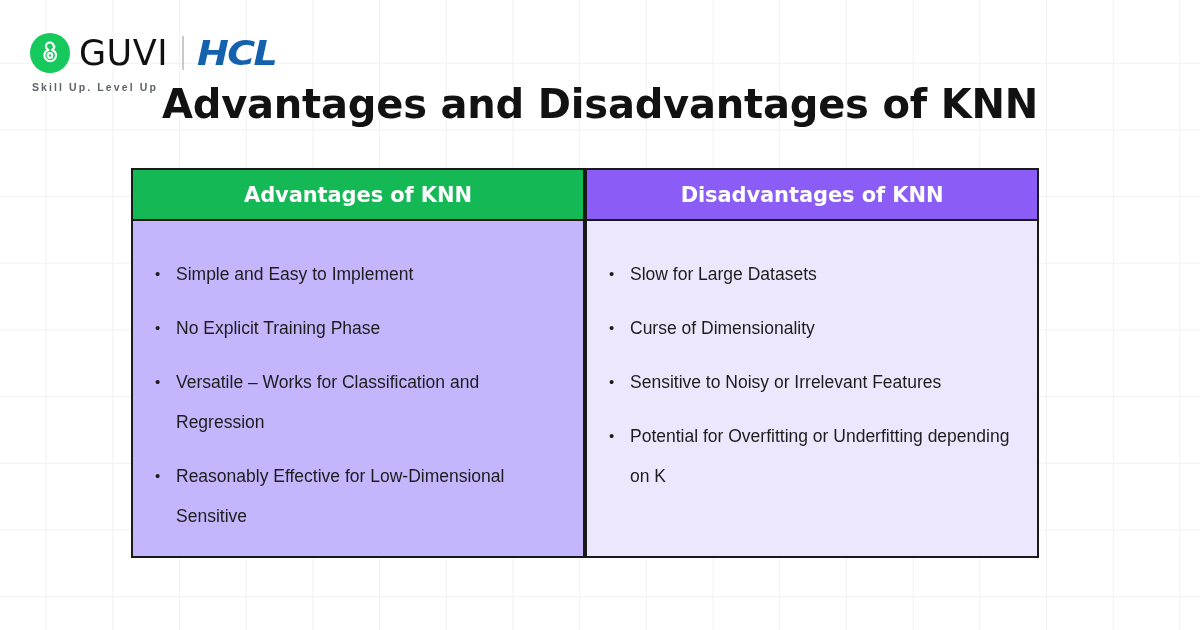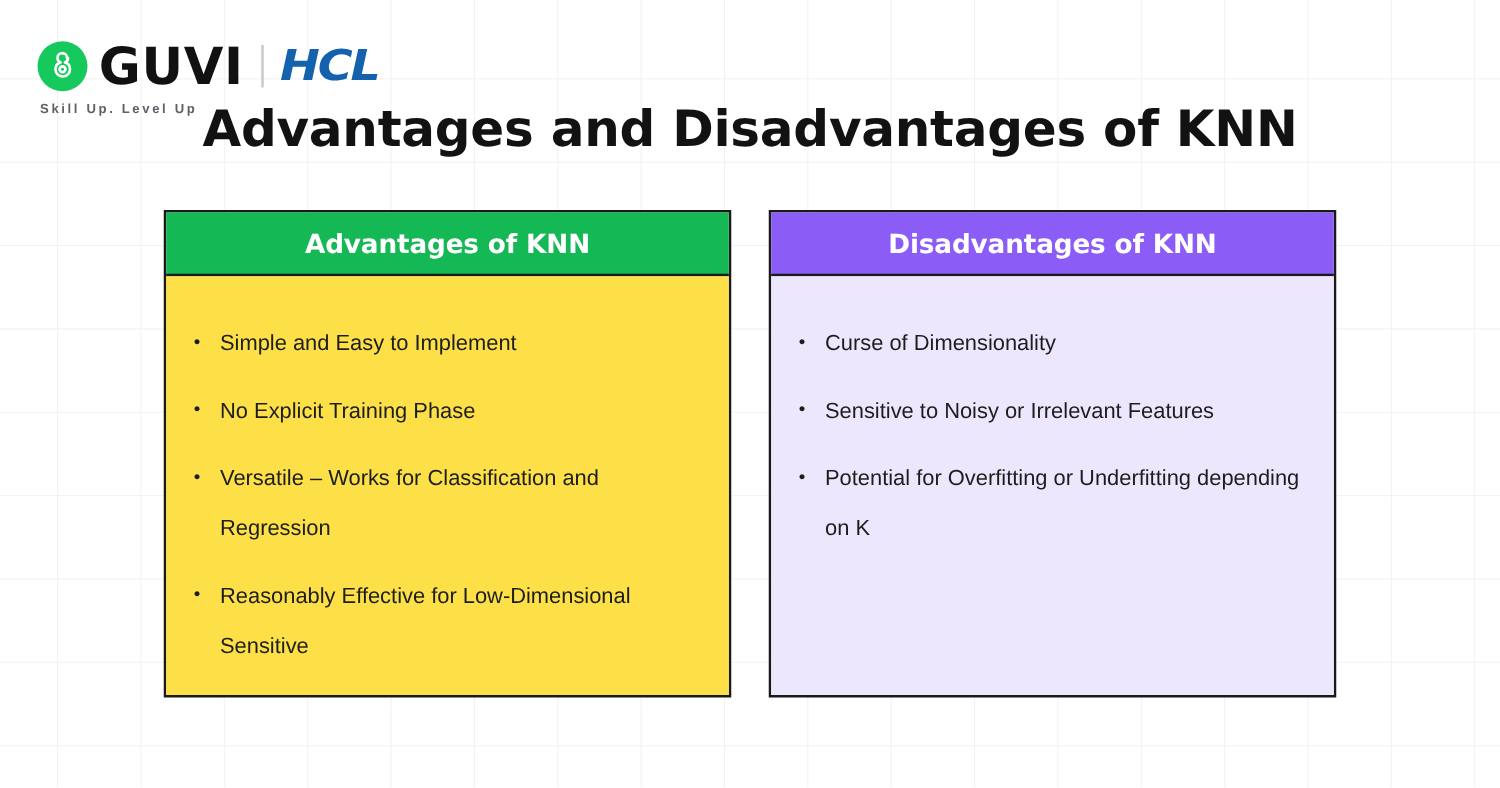--- a/index.html
+++ b/index.html
@@ -57,22 +57,22 @@
     border-radius: 50%;
     background: #16C95C;
     display: flex;
     align-items: center;
     justify-content: center;
     flex: 0 0 auto;
   }
   .guvi-mark svg { display: block; }
   .guvi-word {
     font-family: "DejaVu Sans", sans-serif;
-    font-size: 41px;
-    font-weight: 700;
+    font-size: 35px;
+    font-weight: 400;
     letter-spacing: 0.5px;
     color: #111111;
     margin-left: 9px;
     line-height: 1;
   }
   .brand-divider {
     width: 2px;
     height: 34px;
     background: #c9c9c9;
     margin: 0 13px 0 14px;
@@ -113,21 +113,20 @@
     letter-spacing: -0.2px;
   }
 
   
   .cards {
     position: absolute;
     left: 131px;
     top: 168px;
     width: 938px;
     display: flex;
-    justify-content: space-between;
   }
   .card {
     width: 454px;
     min-height: 371px;
     border: 2px solid #1a1a1a;
     display: flex;
     flex-direction: column;
   }
   .card-header {
     height: 51px;
@@ -136,21 +135,21 @@
     justify-content: center;
     font-family: "DejaVu Sans", sans-serif;
     font-size: 21px;
     font-weight: 700;
     color: #ffffff;
     letter-spacing: -0.1px;
     border-bottom: 2px solid #1a1a1a;
   }
   .card--adv .card-header { background: #14B955; }
   .card--dis .card-header { background: #8b5cf6; }
-  .card--adv .card-body   { background: #fde047; }
+  .card--adv .card-body   { background: #c4b5fd; }
   .card--dis .card-body   { background: #EDE7FD; }
 
   .card-body {
     flex: 1 1 auto;
     padding: 33px 16px 20px 16px;
   }
   .bullets {
     list-style: none;
   }
   .bullets li {
@@ -209,20 +208,21 @@
           <li>Versatile – Works for Classification and Regression</li>
           <li>Reasonably Effective for Low-Dimensional Sensitive</li>
         </ul>
       </div>
     </section>
 
     <section class="card card--dis">
       <div class="card-header">Disadvantages of KNN</div>
       <div class="card-body">
         <ul class="bullets">
+          <li>Slow for Large Datasets</li>
           <li>Curse of Dimensionality</li>
           <li>Sensitive to Noisy or Irrelevant Features</li>
           <li>Potential for Overfitting or Underfitting depending on K</li>
         </ul>
       </div>
     </section>
 
   </div>
 </div>
 

